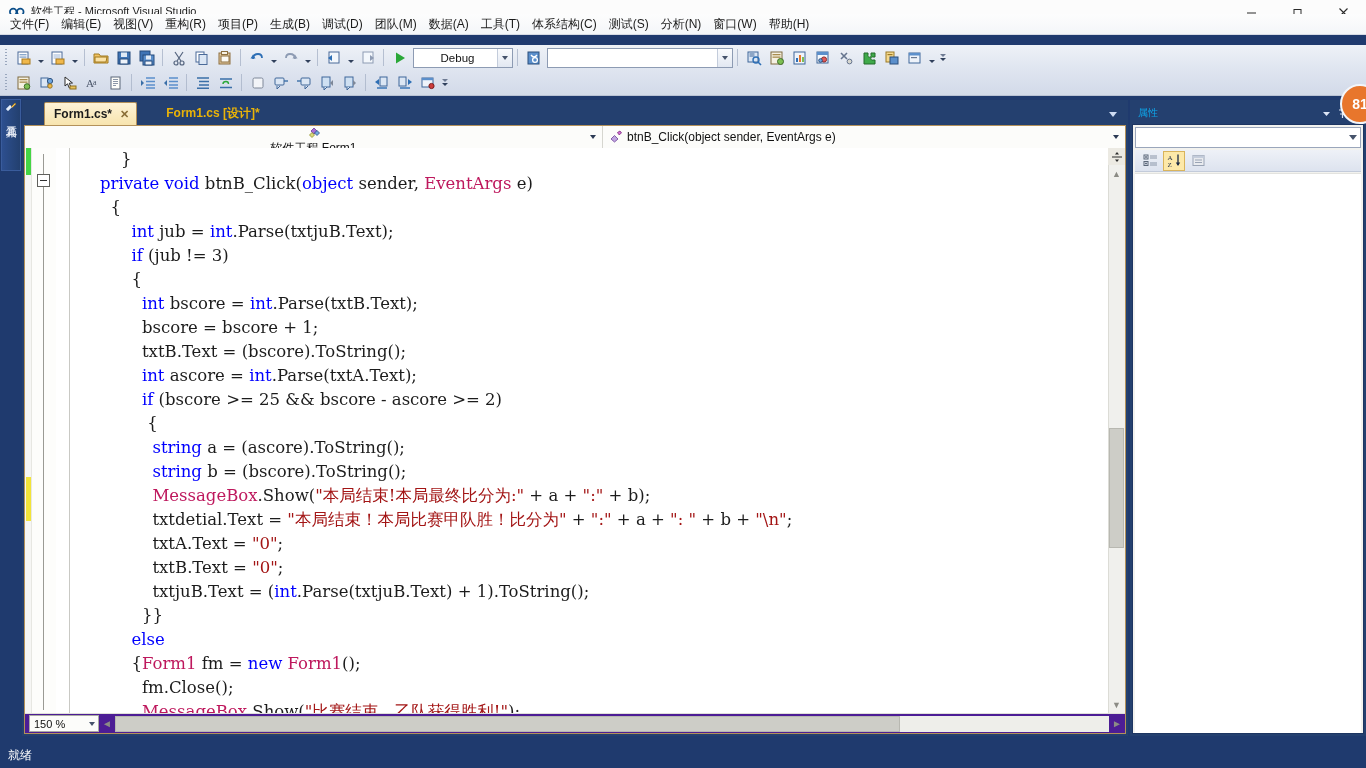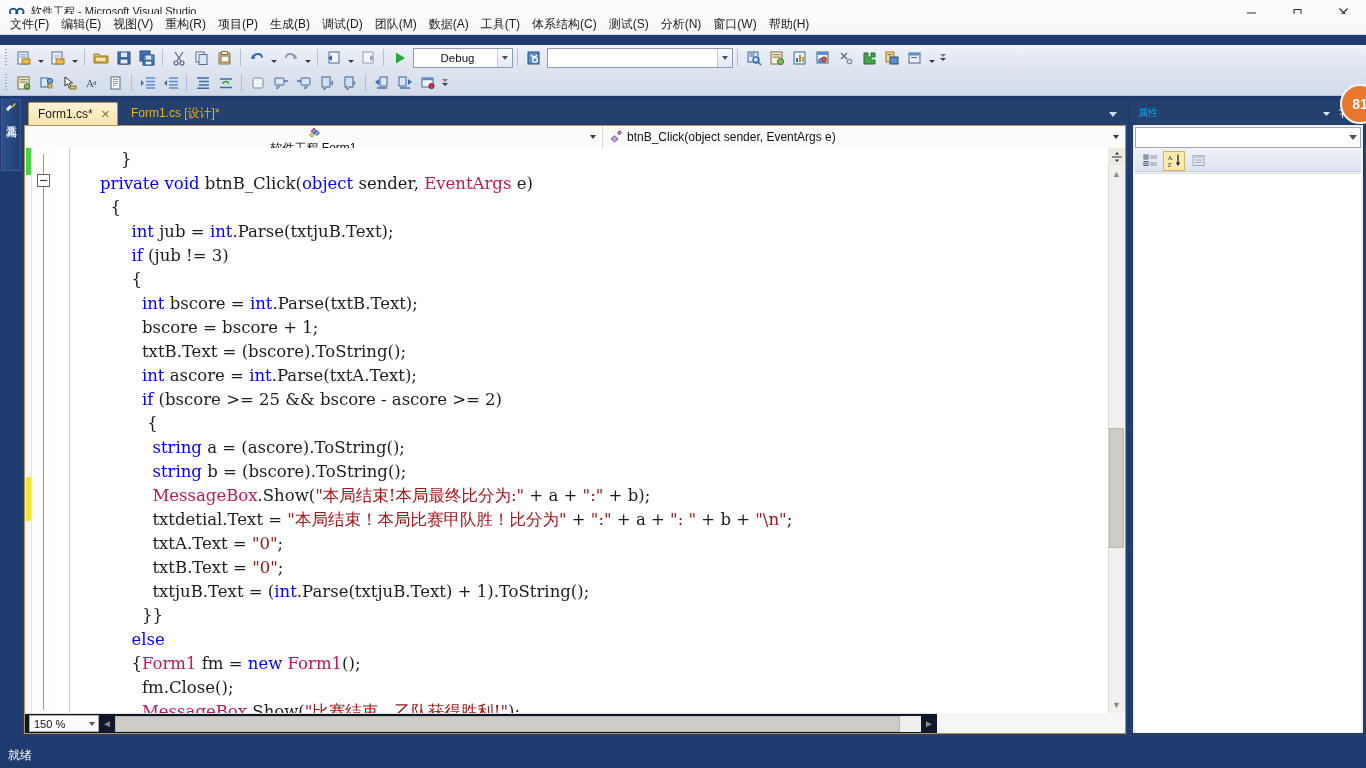--- a/index.html
+++ b/index.html
@@ -146,22 +146,23 @@
     position: absolute; left: 0; top: 0; width: 1106px; height: 25px;
     background: #24406f;
     display: flex; align-items: flex-end;
   }
   .tab {
     height: 23px; display: flex; align-items: center;
     padding: 0 7px 0 9px;
     font-size: 12px; color: #1b1b1b;
     border: 1px solid #b3915a; border-bottom: none;
     background: linear-gradient(to bottom, #fdf3d7, #f7e4ae);
-    margin-left: 6px;
+    margin-left: 22px;
     border-radius: 2px 2px 0 0;
+    font-weight: bold;
   }
   .tab.inactive {
     background: transparent; border: none; color: #eab308;
     padding: 0 7px;
   }
   .tab .tabclose {
     margin-left: 8px; font-size: 11px; color: #8a6f38; line-height: 1;
   }
   .tab-dd {
     position: absolute; right: 7px; bottom: 3px;
@@ -264,22 +265,22 @@
   }
   .vs-up { top: 18px; }
   .vs-down { bottom: 0; }
   .vs-thumb {
     position: absolute; right: 1px; top: 280px; width: 15px; height: 120px;
     background: #cdcdc7; border: 1px solid #b8b8b1;
   }
 
   
   .hbar-row {
-    position: absolute; left: 0; bottom: 0; width: 912px; height: 20px;
-    background: #0f172a; border-top: 1px solid #e0e0da;
+    position: absolute; left: 0; bottom: 0; width: 1100px; height: 20px;
+    background: #4c1d95; border-top: 1px solid #e0e0da;
     display: flex; align-items: center;
   }
   .zoom-combo {
     width: 70px; height: 17px; margin-left: 4px;
     background: #fcfcfa; border: 1px solid #a9a9a3;
     display: flex; align-items: center; font-size: 11px; color: #111;
     padding-left: 4px; position: relative;
   }
   .zoom-combo .zarrow {
     position: absolute; right: 3px; top: 6px;

